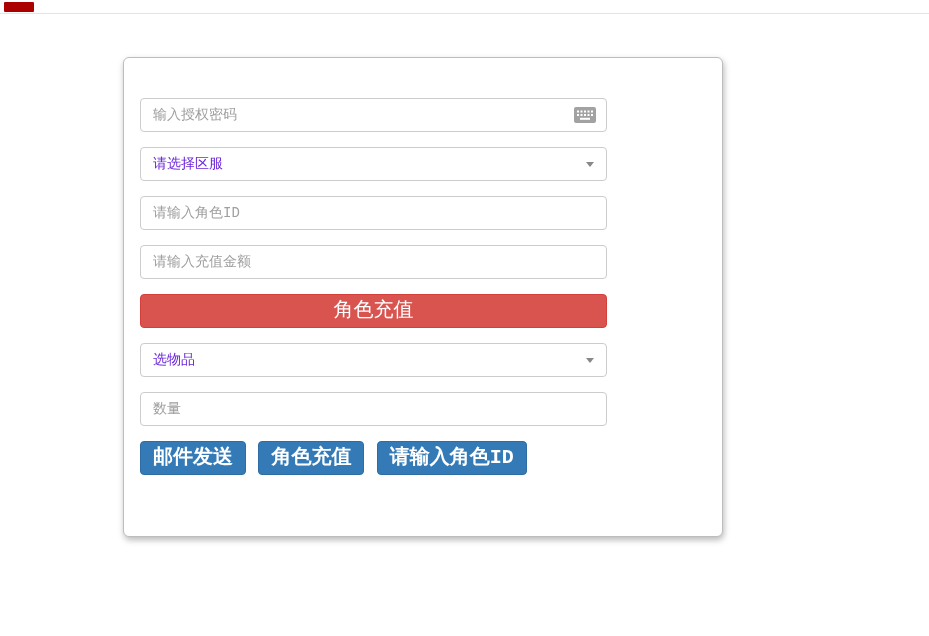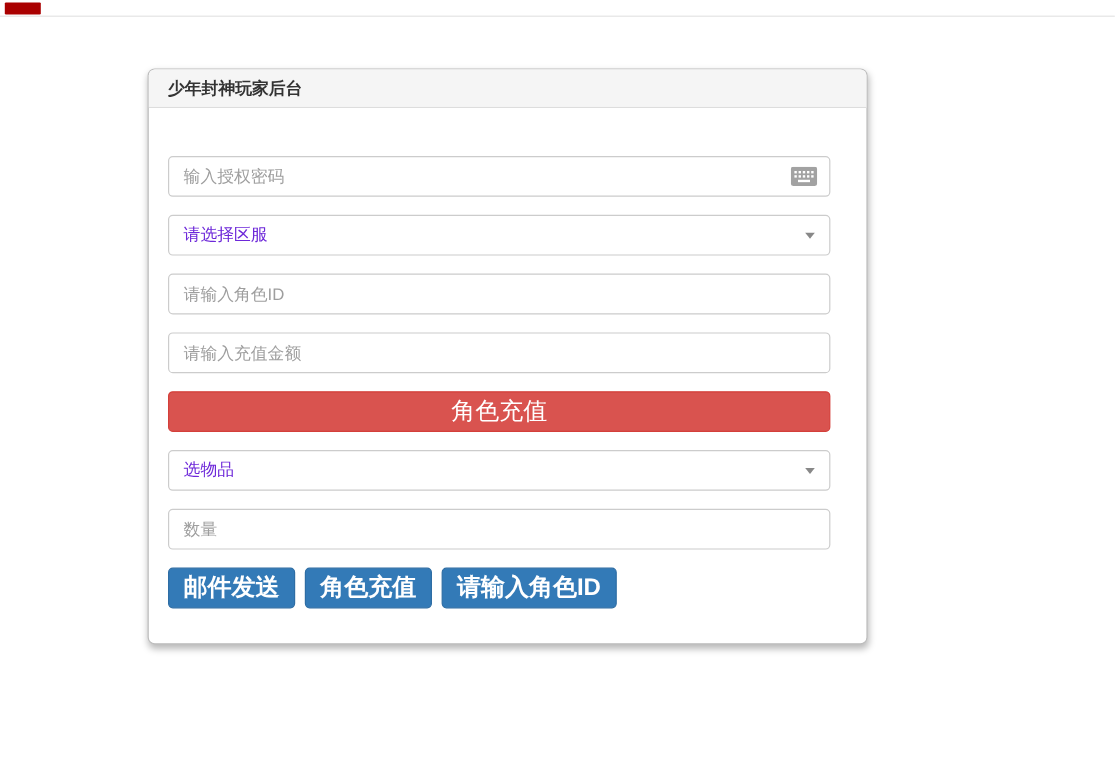--- a/index.html
+++ b/index.html
@@ -14,21 +14,21 @@
 
   
   .card { position:absolute; left:123px; top:57px; width:600px; height:480px;
           background:#fff; border:1px solid #bdbdbd; border-radius:6px;
           box-shadow:1px 3px 6px rgba(0,0,0,0.28); }
   .card-header { height:32px; line-height:31px; background:#f5f5f5;
                  border-bottom:1px solid #ddd; border-radius:5px 5px 0 0;
                  padding:0 16px; font-weight:bold; font-size:14px; color:#333; }
   .card-body { padding:40px 16px 0 16px; }
 
-  .form-group { position:relative; width:552px; margin-bottom:15px; }
+  .form-group { position:relative; width:467px; margin-bottom:15px;font-family:Liberation Mono, monospace; }
 
   .form-control { display:block; width:100%; height:34px; padding:6px 12px;
                   font-size:14px; color:#555; background:#fff;
                   border:1px solid #ccc; border-radius:4px; outline:none;
                   font-family:inherit; }
   .form-control::placeholder { color:#9e9e9e; opacity:1; }
 
   .select-box { display:flex; align-items:center; width:100%; height:34px;
                 padding:6px 12px; border:1px solid #ccc; border-radius:4px;
                 background:#fff; cursor:default; }
@@ -49,21 +49,20 @@
 </style>
 </head>
 <body>
 
 <div class="topbar">
   <div class="pace-bar"></div>
 </div>
 
 <div class="card">
 
-  <div class="card-header">少年封神玩家后台</div>
 
   <div class="card-body">
 
     <div class="form-group">
       <input class="form-control" type="text" placeholder="输入授权密码" style="">
       <svg class="kbd-icon" viewBox="0 0 22 16">
         <rect x="0" y="0" width="22" height="16" rx="2" fill="#a2a2a2"></rect>
         <rect x="3" y="3.5" width="2" height="2" fill="#fff"></rect>
         <rect x="6.5" y="3.5" width="2" height="2" fill="#fff"></rect>
         <rect x="10" y="3.5" width="2" height="2" fill="#fff"></rect>

